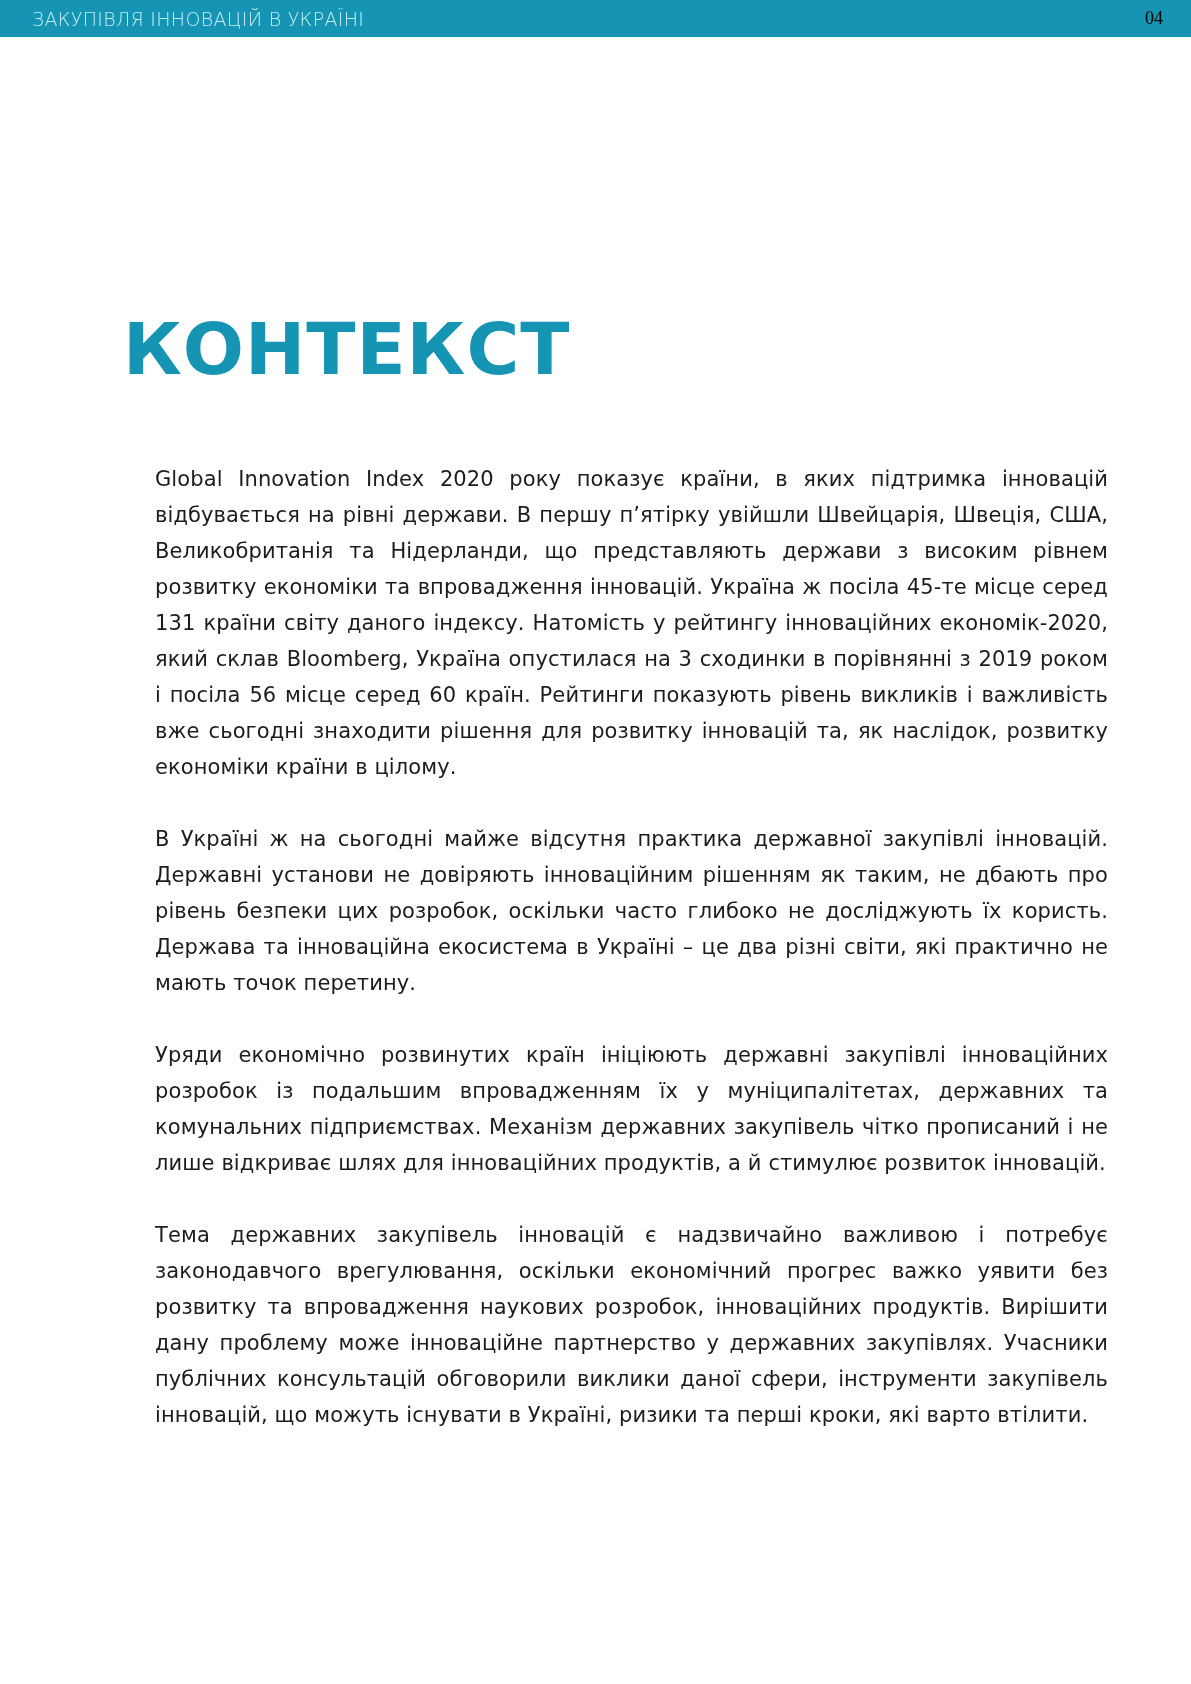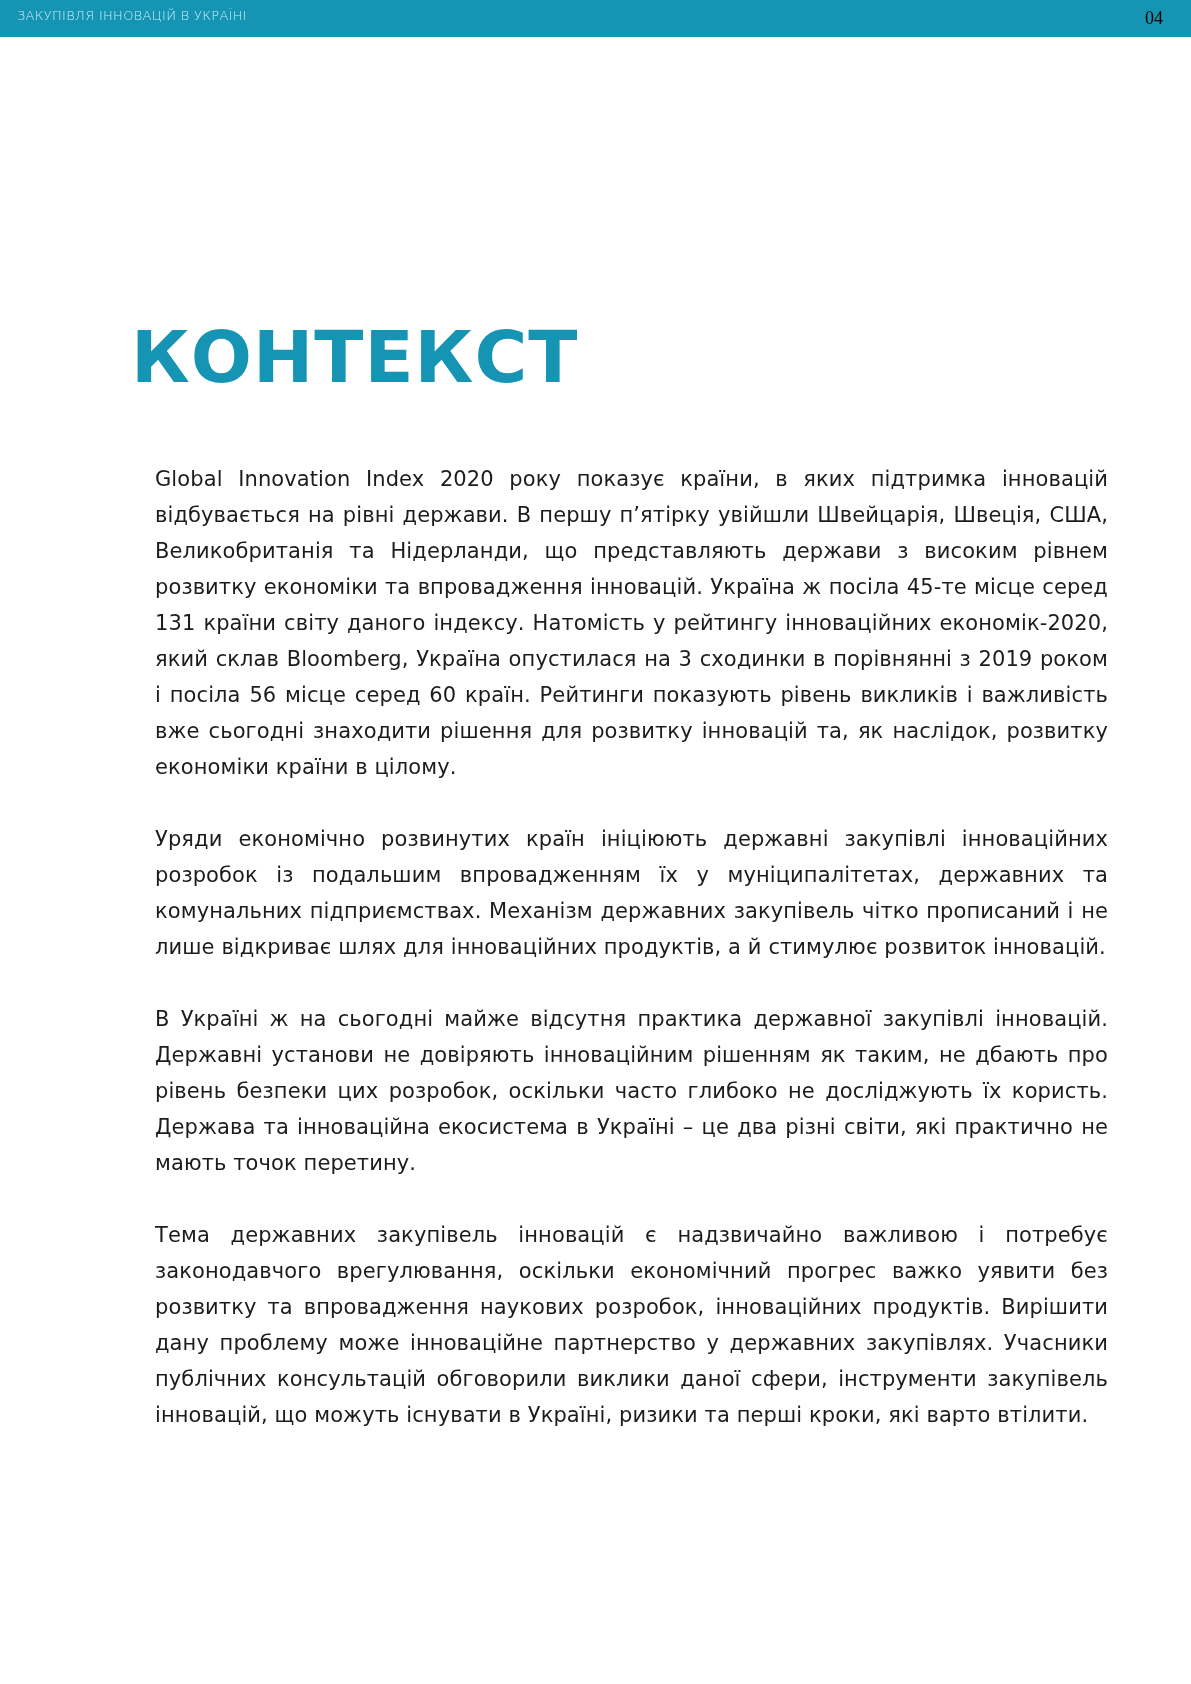--- a/index.html
+++ b/index.html
@@ -2,33 +2,33 @@
 <html><head>
 <meta charset="utf-8">
 <style>
   html, body { margin: 0; padding: 0; background: #ffffff; }
   body { width: 1191px; height: 1684px; position: relative; overflow: hidden; font-family: "DejaVu Sans", sans-serif; }
   .topbar {
     position: absolute; left: 0; top: 0; width: 1191px; height: 37px;
     background: #1594b4; color: #c9eef8;
   }
   .topbar .doc-title {
-    position: absolute; left: 17px; top: 8px;
-    font-family: "DejaVu Sans", sans-serif; font-size: 13px; font-weight: 300;
+    position: absolute; left: 32px; top: 8px;
+    font-family: "DejaVu Sans", sans-serif; font-size: 19px; font-weight: 300;
     letter-spacing: 0.3px; color: #c6edf7;
   }
   .topbar .page-num {
     position: absolute; right: 28px; top: 8px;
     font-family: Liberation Serif, serif; font-size: 18px; color: #000000;
   }
   .section-title {
     position: absolute; left: 119px; top: 300px;
     font-family: "DejaVu Sans", sans-serif; font-weight: bold;
     font-size: 72px; line-height: 90px; color: #1594b4; letter-spacing: 1px;
-    margin: 12px;
+    margin: 4px;
   }
   .content {
     position: absolute; left: 119px; top: 461px; width: 953px; margin-left: 36px;
   }
   .content p {
     margin: 0 0 36px 0;
     font-family: "DejaVu Sans", sans-serif; font-size: 21px; line-height: 36px;
     color: #1c1c1c; text-align: justify; letter-spacing: 0.1px;
   }
 </style>
@@ -37,16 +37,16 @@
 
 <div class="topbar">
   <span class="doc-title">ЗАКУПІВЛЯ ІННОВАЦІЙ В УКРАЇНІ</span>
   <span class="page-num">04</span>
 </div>
 
 <h1 class="section-title">КОНТЕКСТ</h1>
 
 <div class="content">
   <p>Global Innovation Index 2020 року показує країни, в яких підтримка інновацій відбувається на рівні держави. В першу п’ятірку увійшли Швейцарія, Швеція, США, Великобританія та Нідерланди, що представляють держави з високим рівнем розвитку економіки та впровадження інновацій. Україна ж посіла 45-те місце серед 131 країни світу даного індексу. Натомість у рейтингу інноваційних економік-2020, який склав Bloomberg, Україна опустилася на 3 сходинки в порівнянні з 2019 роком і посіла 56 місце серед 60 країн. Рейтинги показують рівень викликів і важливість вже сьогодні знаходити рішення для розвитку інновацій та, як наслідок, розвитку економіки країни в цілому.</p>
+  <p>В Україні ж на сьогодні майже відсутня практика державної закупівлі інновацій. Державні установи не довіряють інноваційним рішенням як таким, не дбають про рівень безпеки цих розробок, оскільки часто глибоко не досліджують їх користь. Держава та інноваційна екосистема в Україні – це два різні світи, які практично не мають точок перетину.</p>
   <p>Уряди економічно розвинутих країн ініціюють державні закупівлі інноваційних розробок із подальшим впровадженням їх у муніципалітетах, державних та комунальних підприємствах. Механізм державних закупівель чітко прописаний і не лише відкриває шлях для інноваційних продуктів, а й стимулює розвиток інновацій.</p>
-  <p>В Україні ж на сьогодні майже відсутня практика державної закупівлі інновацій. Державні установи не довіряють інноваційним рішенням як таким, не дбають про рівень безпеки цих розробок, оскільки часто глибоко не досліджують їх користь. Держава та інноваційна екосистема в Україні – це два різні світи, які практично не мають точок перетину.</p>
   <p>Тема державних закупівель інновацій є надзвичайно важливою і потребує законодавчого врегулювання, оскільки економічний прогрес важко уявити без розвитку та впровадження наукових розробок, інноваційних продуктів. Вирішити дану проблему може інноваційне партнерство у державних закупівлях. Учасники публічних консультацій обговорили виклики даної сфери, інструменти закупівель інновацій, що можуть існувати в Україні, ризики та перші кроки, які варто втілити.</p>
 </div>
 
 </body></html>

